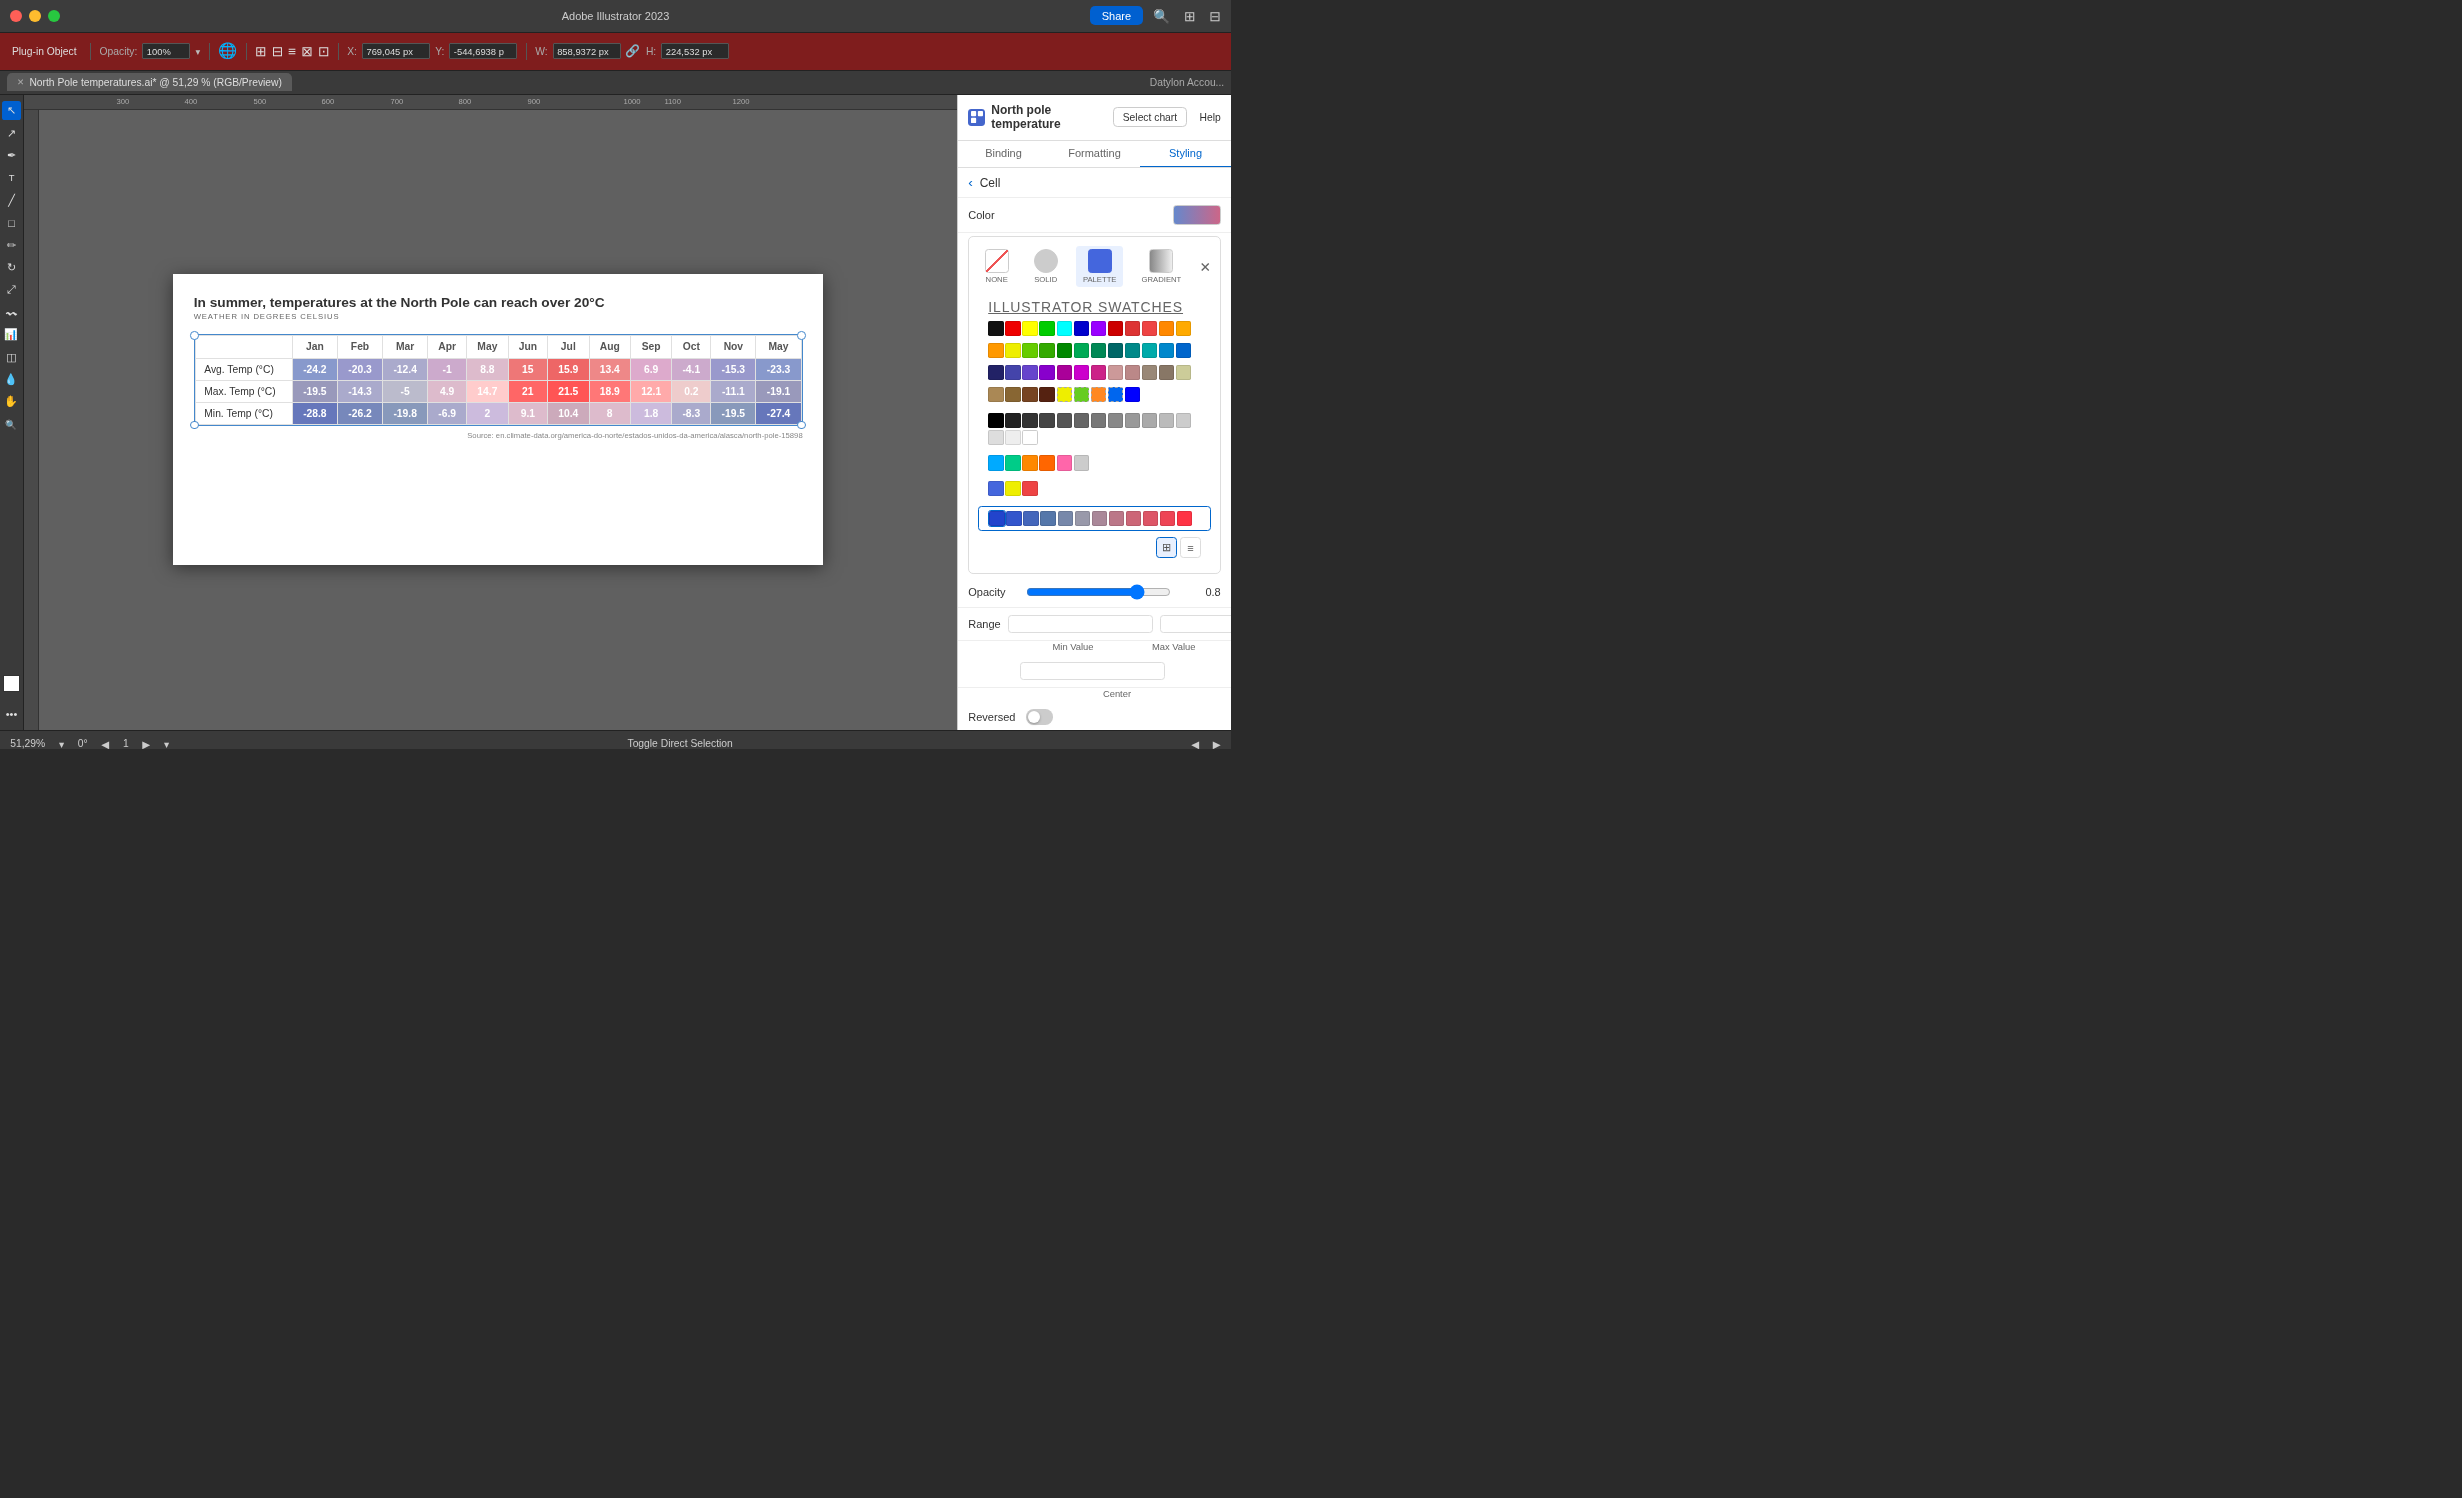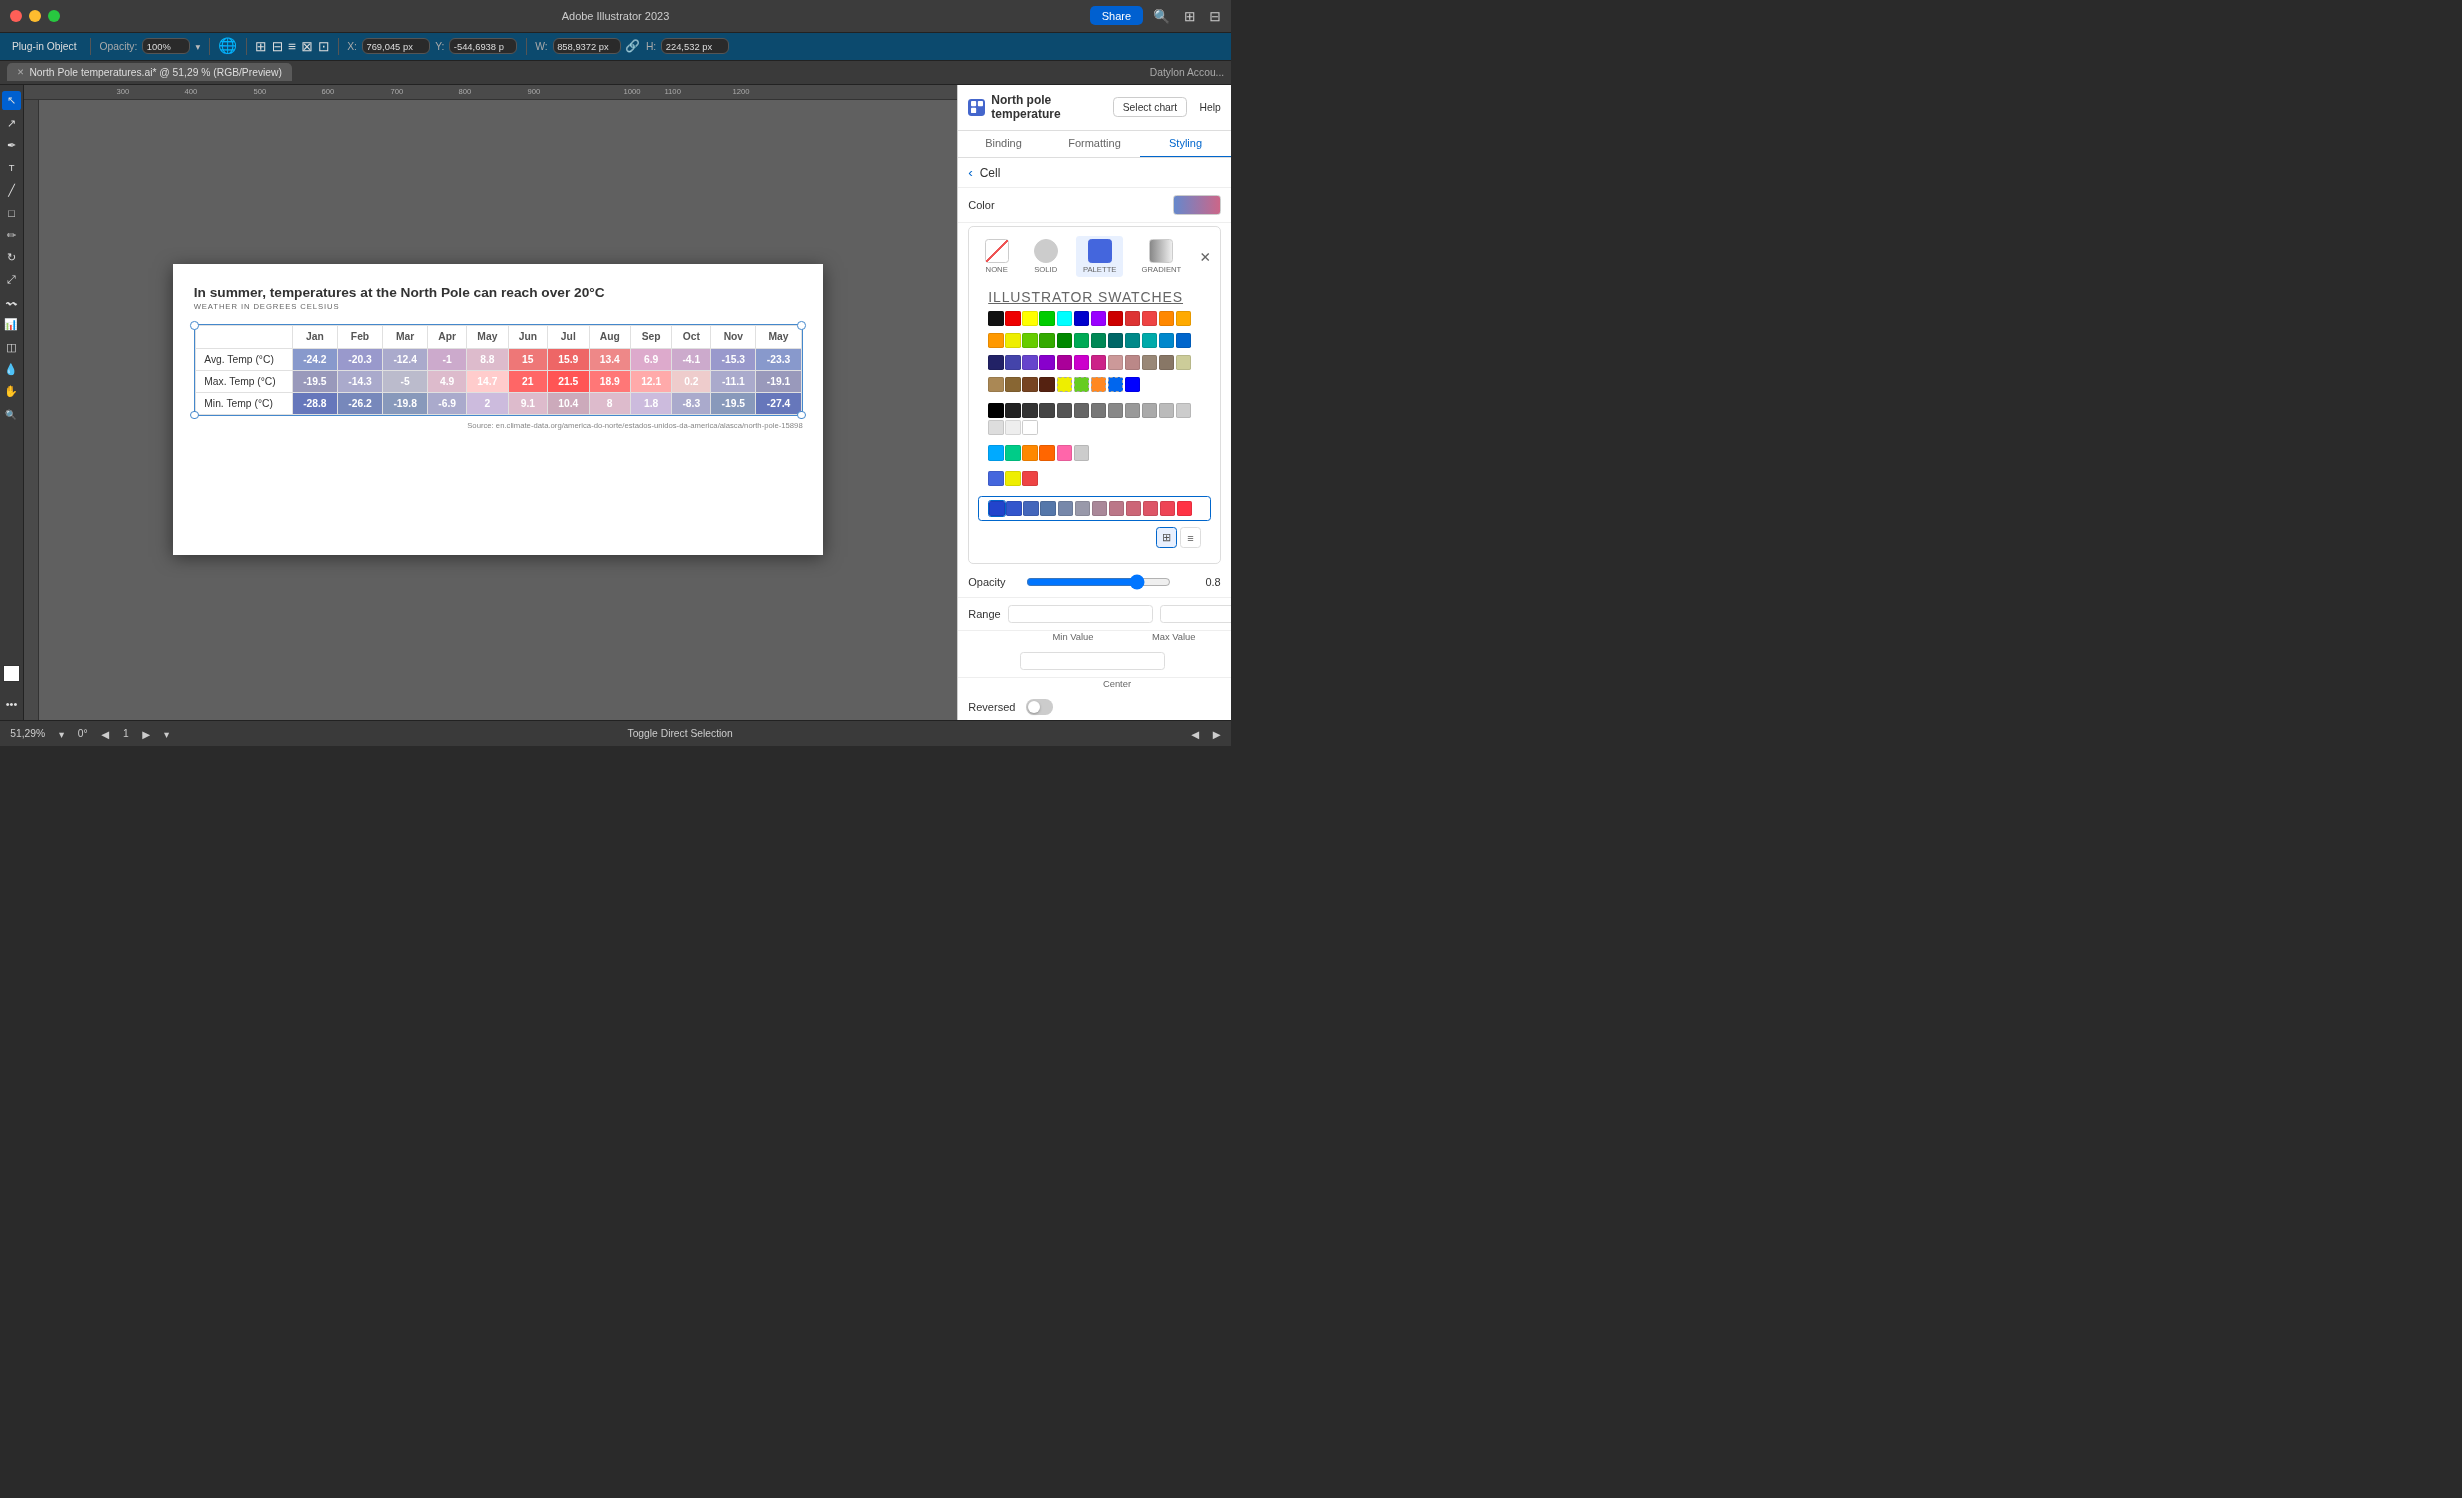--- a/index.html
+++ b/index.html
@@ -11,24 +11,24 @@
     .traffic-light { width: 12px; height: 12px; border-radius: 50%; cursor: pointer; }
     .tl-close { background: #ff5f57; }
     .tl-min { background: #febc2e; }
     .tl-max { background: #28c840; }
     .title-bar-title { position: absolute; left: 50%; transform: translateX(-50%); color: #ccc; font-size: 11px; }
     .title-bar-right { margin-left: auto; display: flex; align-items: center; gap: 10.3px; }
     .share-btn { background: #0060d0; color: white; border: none; border-radius: 5.1px; padding: 3.4px 12px; font-size: 11px; cursor: pointer; font-weight: 500; }
     .title-bar-icons { display: flex; gap: 13.7px; color: #ccc; font-size: 13.7px; cursor: pointer; }
 
     
-    .toolbar { background: #0c4a6e; height: 28px; display: flex; align-items: center; padding: 0 6.8px; gap: 5.1px; border-bottom: 0.9px solid #222; }
+    .toolbar { background: #7f1d1d; height: 38px; display: flex; align-items: center; padding: 0 6.8px; gap: 5.1px; border-bottom: 0.9px solid #222; }
     .toolbar-item { color: #ddd; font-size: 10.3px; cursor: pointer; padding: 1.7px 5.1px; display: flex; align-items: center; gap: 2.6px; }
     .toolbar-divider { width: 0.9px; height: 17px; background: #555; margin: 0 3.4px; }
-    .toolbar-field { background: #2a2a2a; border: 0.9px solid #555; border-radius: 6px; color: #ddd; font-size: 9.4px; padding: 1.7px 3.4px; width: 68px; }
+    .toolbar-field { background: #2a2a2a; border: 0.9px solid #555; border-radius: 1px; color: #ddd; font-size: 9.4px; padding: 1.7px 3.4px; width: 68px; }
     .toolbar-label { color: #aaa; font-size: 10.3px; }
 
     
     .tab-bar { background: #3a3a3a; height: 24px; display: flex; align-items: center; padding: 0 6.8px; border-bottom: 0.9px solid #222; }
     .tab { display: flex; align-items: center; gap: 5.1px; background: #5a5a5a; border-radius: 5.1px 5.1px 0 0; padding: 3.4px 10.3px; font-size: 10.3px; color: #ddd; cursor: pointer; }
     .tab-close { color: #aaa; font-size: 8.6px; cursor: pointer; }
 
     
     .main { display: flex; height: calc(749px - 32.5px - 31px - 24px - 26px); }
     

